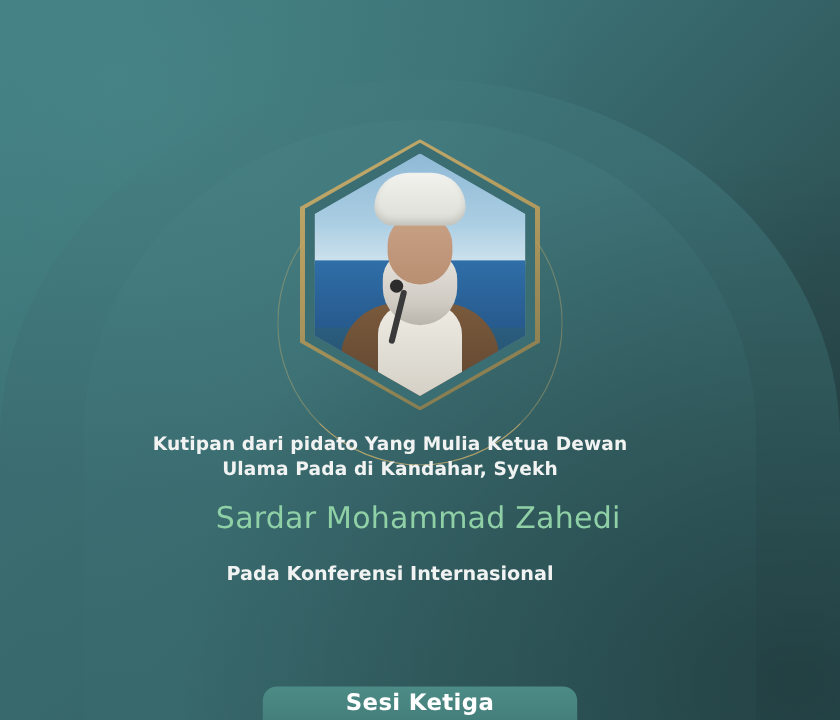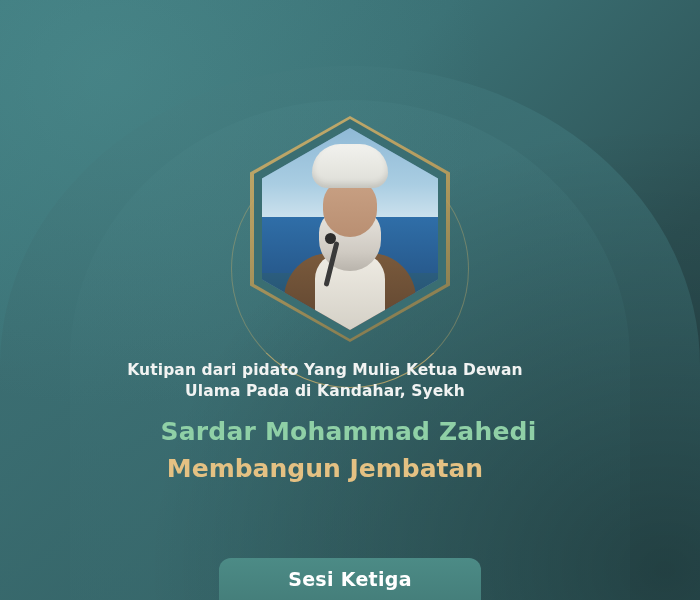--- a/index.html
+++ b/index.html
@@ -186,21 +186,21 @@
     color: #f1f3f2;
     font-size: 15.5px;
     line-height: 21px;
     font-weight: 600;
     letter-spacing: 0.1px;
   }
   .speaker-name {
     margin-top: 15px;
     color: #8fd0a6;
     font-size: 25px;
-    font-weight: 700;
+    font-weight: 400;
     letter-spacing: 0.2px;
     padding-left: 47px;
   }
   .event-pre {
     margin-top: 22px;
     color: #f1f3f2;
     font-size: 16px;
     font-weight: 600;
   }
   .event-title {
@@ -211,21 +211,21 @@
     line-height: 32px;
   }
 
   
   .ribbon {
     position: absolute;
     left: 50%;
     transform: translateX(-50%);
     bottom: 0;
     width: 262px;
-    height: 42px;
+    height: 28px;
     background: linear-gradient(180deg, #4c8b86 0%, #457f7b 100%);
     border-top-left-radius: 12px;
     border-top-right-radius: 12px;
     display: flex;
     align-items: center;
     justify-content: center;
   }
   .ribbon-text {
     color: #ffffff;
     font-size: 19px;
@@ -258,20 +258,20 @@
       <div class="ph-turban"></div>
       <div class="ph-mic"></div>
       <div class="ph-mic-head"></div>
     </div>
   </div>
 
   <div class="content">
     <div class="quote-line">Kutipan dari pidato Yang Mulia Ketua Dewan</div>
     <div class="quote-line">Ulama Pada di Kandahar, Syekh</div>
     <div class="speaker-name">Sardar Mohammad Zahedi</div>
-    <div class="event-title">Membangun Jembatan</div>
+    <div class="event-pre">Pada Konferensi Internasional</div>
   </div>
 
   <div class="ribbon">
     <span class="ribbon-text">Sesi Ketiga</span>
   </div>
 
 </div>
 
 </body></html>

